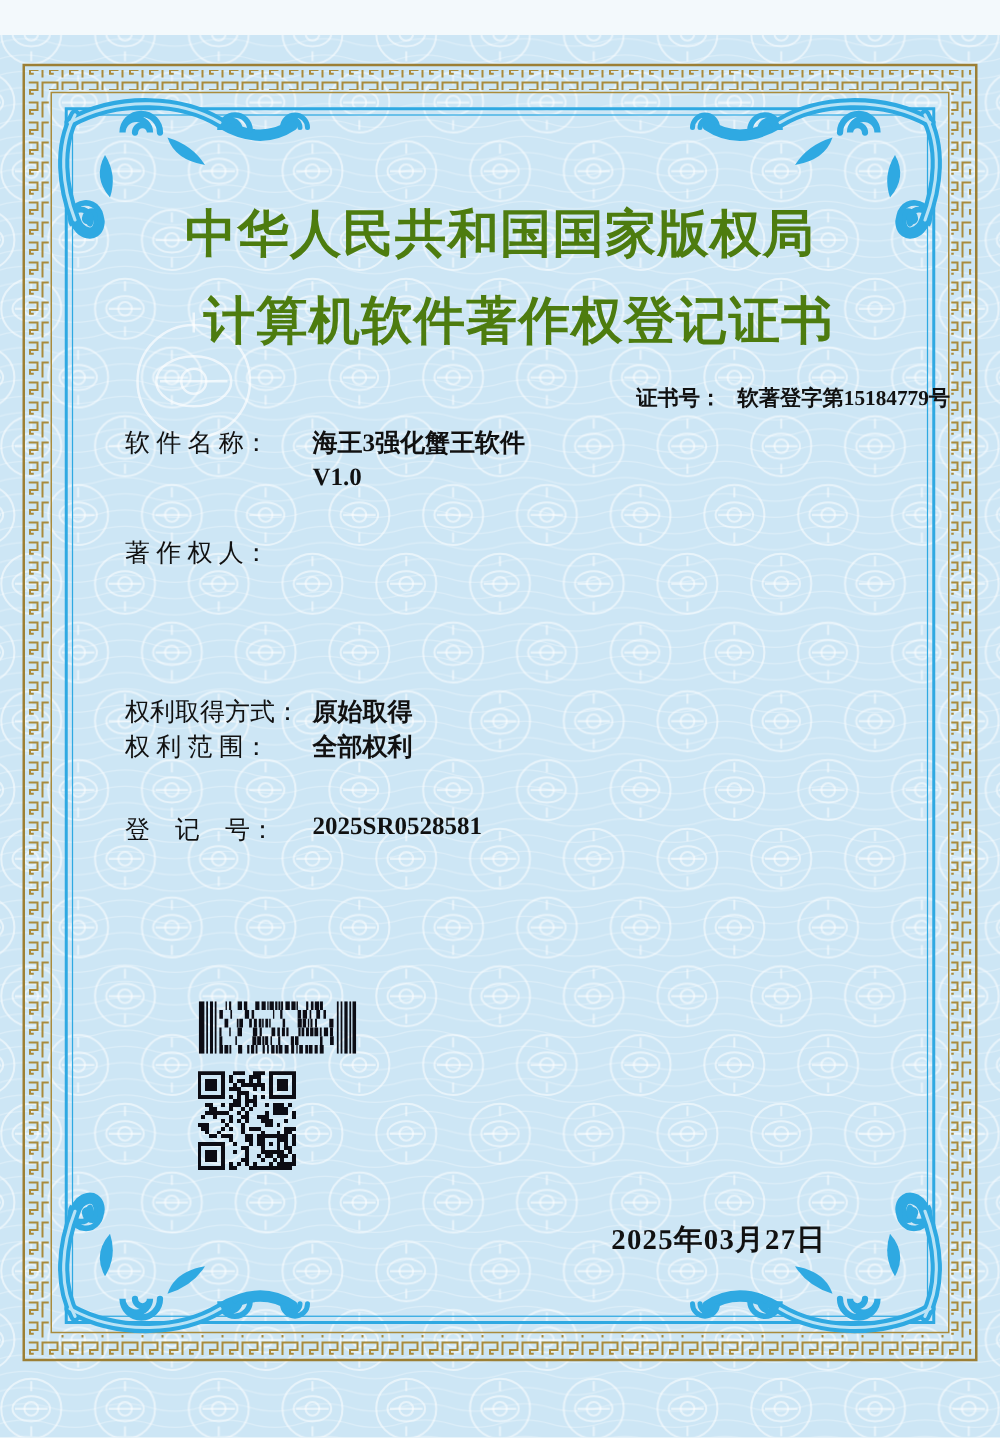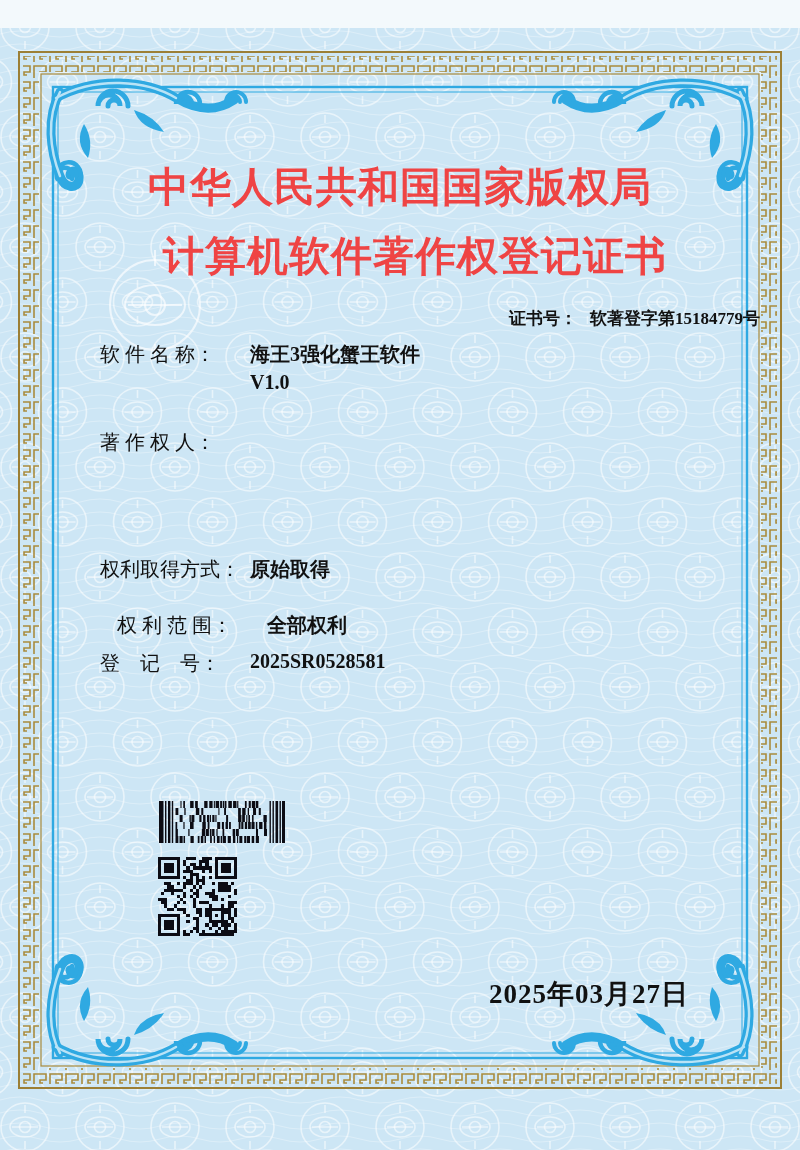--- a/index.html
+++ b/index.html
@@ -5,37 +5,37 @@
   * { margin:0; padding:0; box-sizing:border-box; }
   html,body { width:800px; }
   .page {
     position:relative; width:800px; height:1150px;
     background:#f3f9fc; overflow:hidden;
     font-family:"Liberation Serif","DejaVu Serif",serif;
     color:#111;
   }
   .deco { position:absolute; left:0; top:0; width:800px; height:1150px; }
   .abs { position:absolute; }
-  .title { left:0; width:800px; text-align:center; font-weight:bold; font-size:41px; letter-spacing:1px; color:#ef4444; }
+  .title { left:0; width:800px; text-align:center; font-weight:bold; font-size:41px; letter-spacing:1px; color:#4d7c0f; }
   .t1 { top:160px; }
   .t2 { top:229px;margin-left:15px; }
   .certno { top:287px; left:492px; font-size:17px; font-weight:bold; white-space:pre; }
   .certno .lbl { margin-right:13px; }
   .flabel { position:absolute; left:100px; font-size:20px; font-weight:normal; white-space:pre; }
   .fvalue { position:absolute; left:250px; font-size:20px; font-weight:bold; white-space:pre;text-align:right; }
   .r1 { top:341px; } .r1b { top:371px; } .r2 { top:429px; }
-  .r3 { top:556px; } .r4 { top:612px;margin-left:17px; } .r5 { top:650px; }
+  .r3 { top:556px; } .r4 { top:584px; } .r5 { top:650px; }
   .para {
     position:absolute; left:78px; top:694px; width:650px;
     font-size:20px; line-height:44px; font-weight:bold;
     text-align:justify; text-indent:2.55em; letter-spacing:0.5px;
   }
   .barcode { position:absolute; left:159px; top:801px; width:126px; height:42px; }
   .qrcode  { position:absolute; left:158px; top:857px; width:79px; height:79px; }
-  .date { position:absolute; left:489px; top:976px; font-size:27px; font-weight:bold; letter-spacing:1px; }
+  .date { position:absolute; left:489px; top:976px; font-size:23px; font-weight:bold; letter-spacing:1px; }
 </style>
 </head>
 <body>
 
 <div class="page">
 
   <svg class="deco" viewBox="0 0 800 1150" xmlns="http://www.w3.org/2000/svg">
     <defs>
       <pattern id="wm" width="75" height="110" patternUnits="userSpaceOnUse">
         <g fill="none" stroke="#ffffff" stroke-opacity="0.55" stroke-width="1.6">

